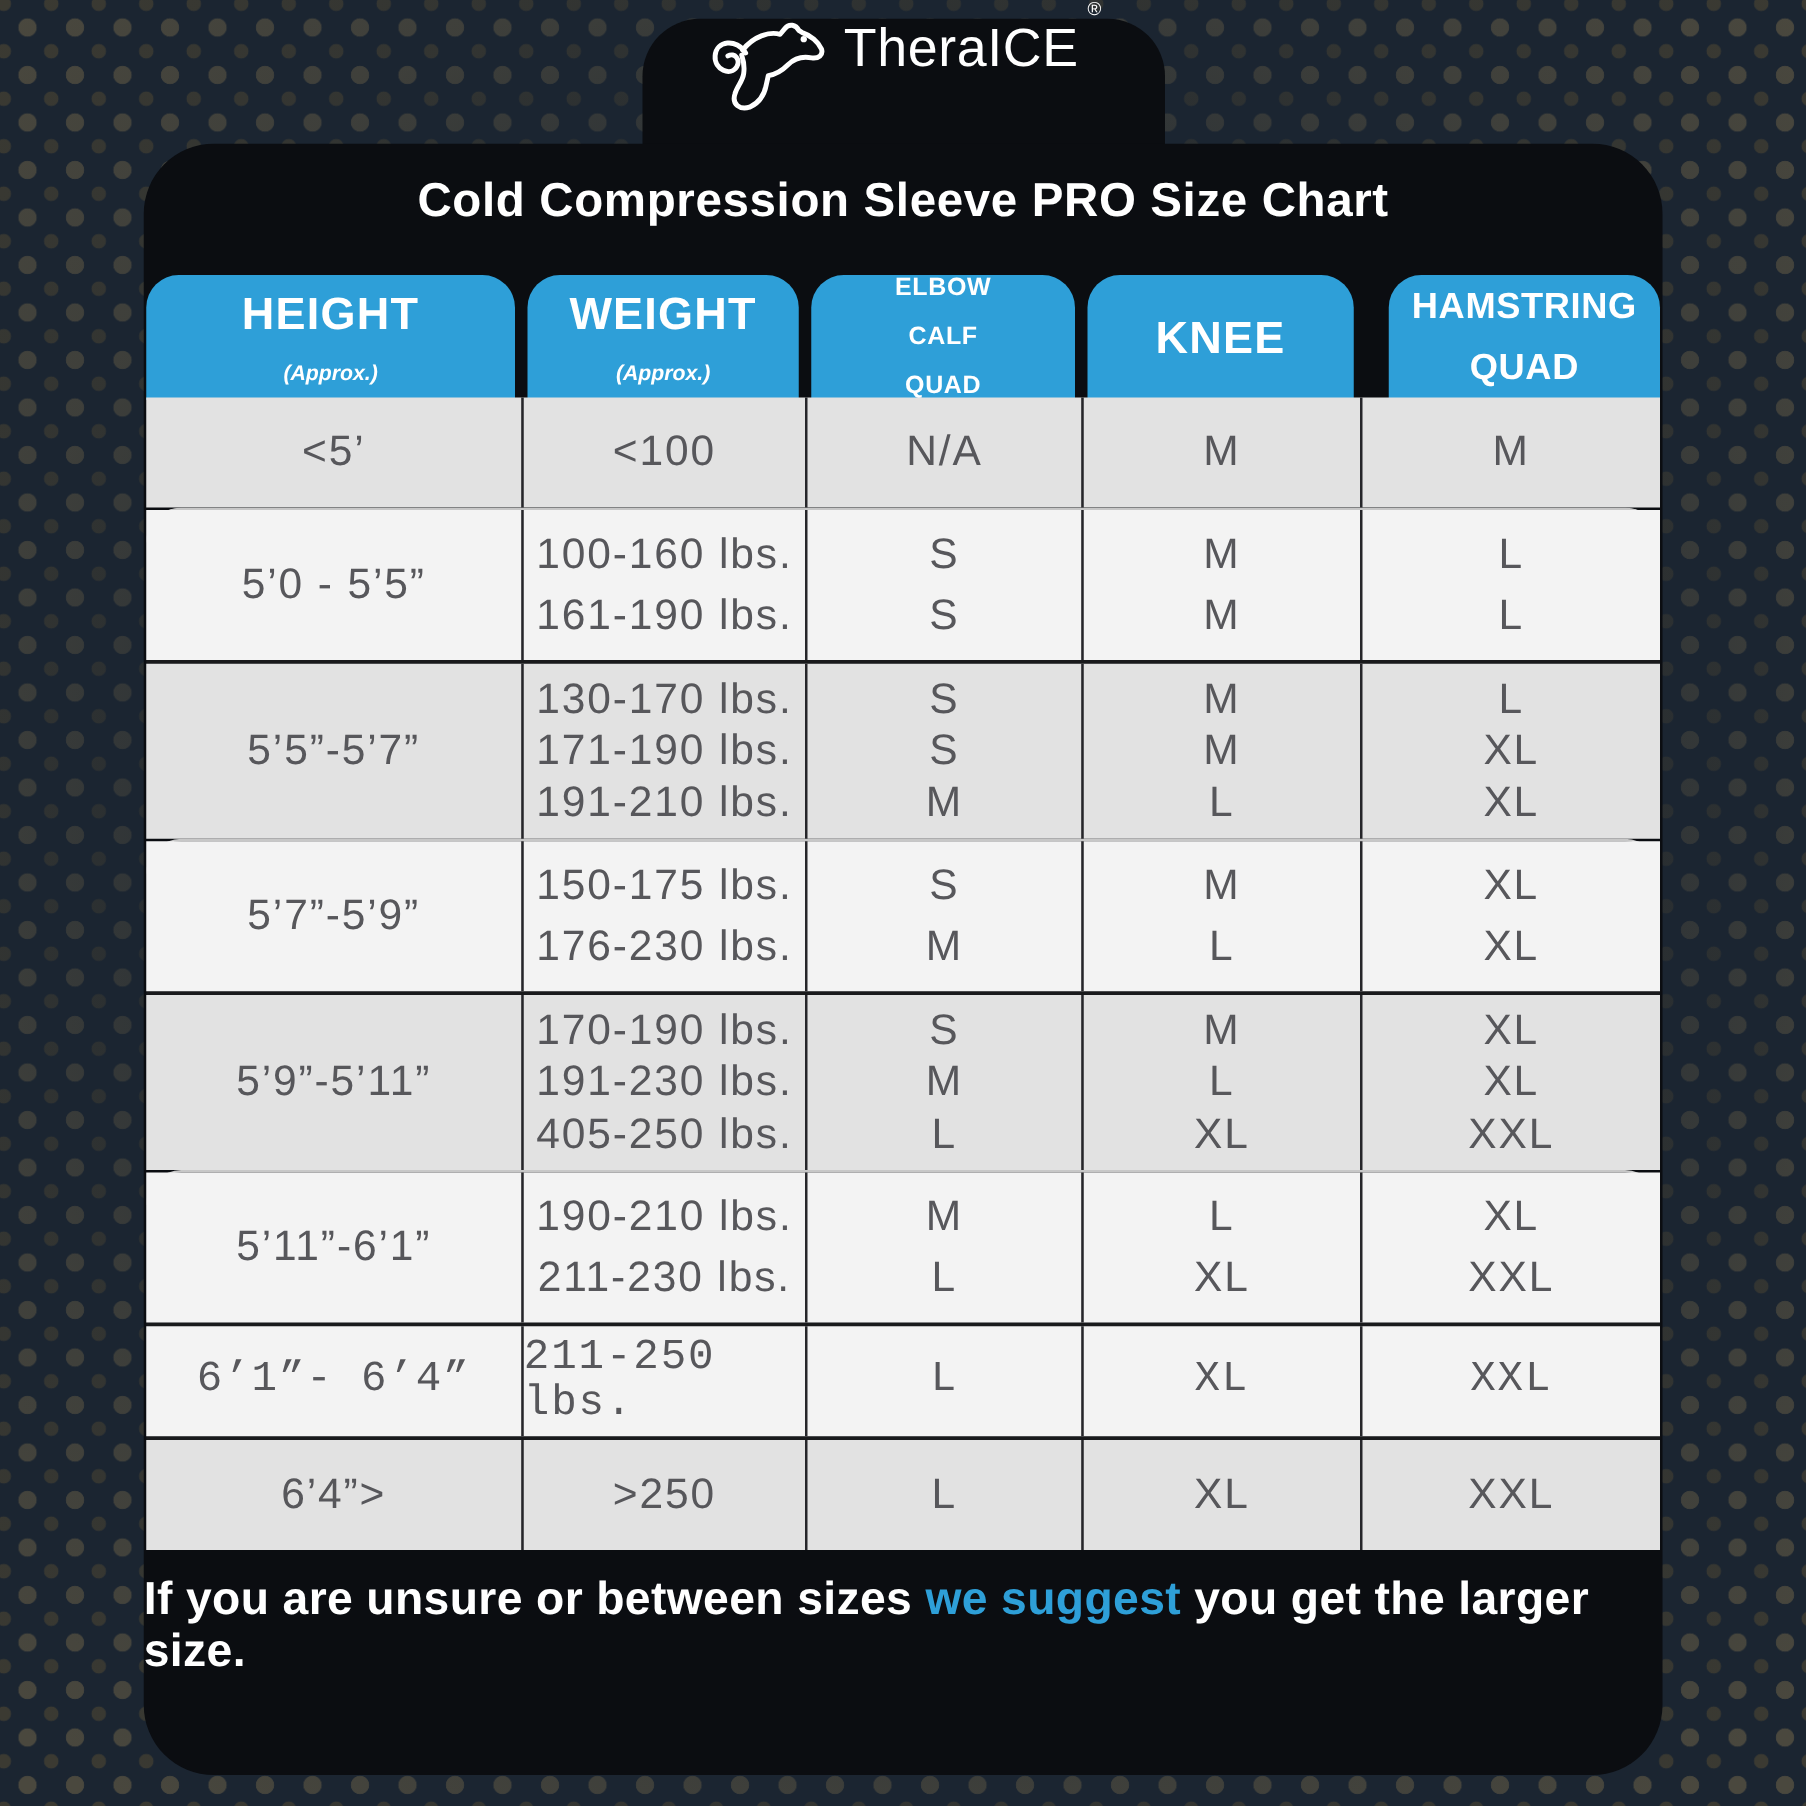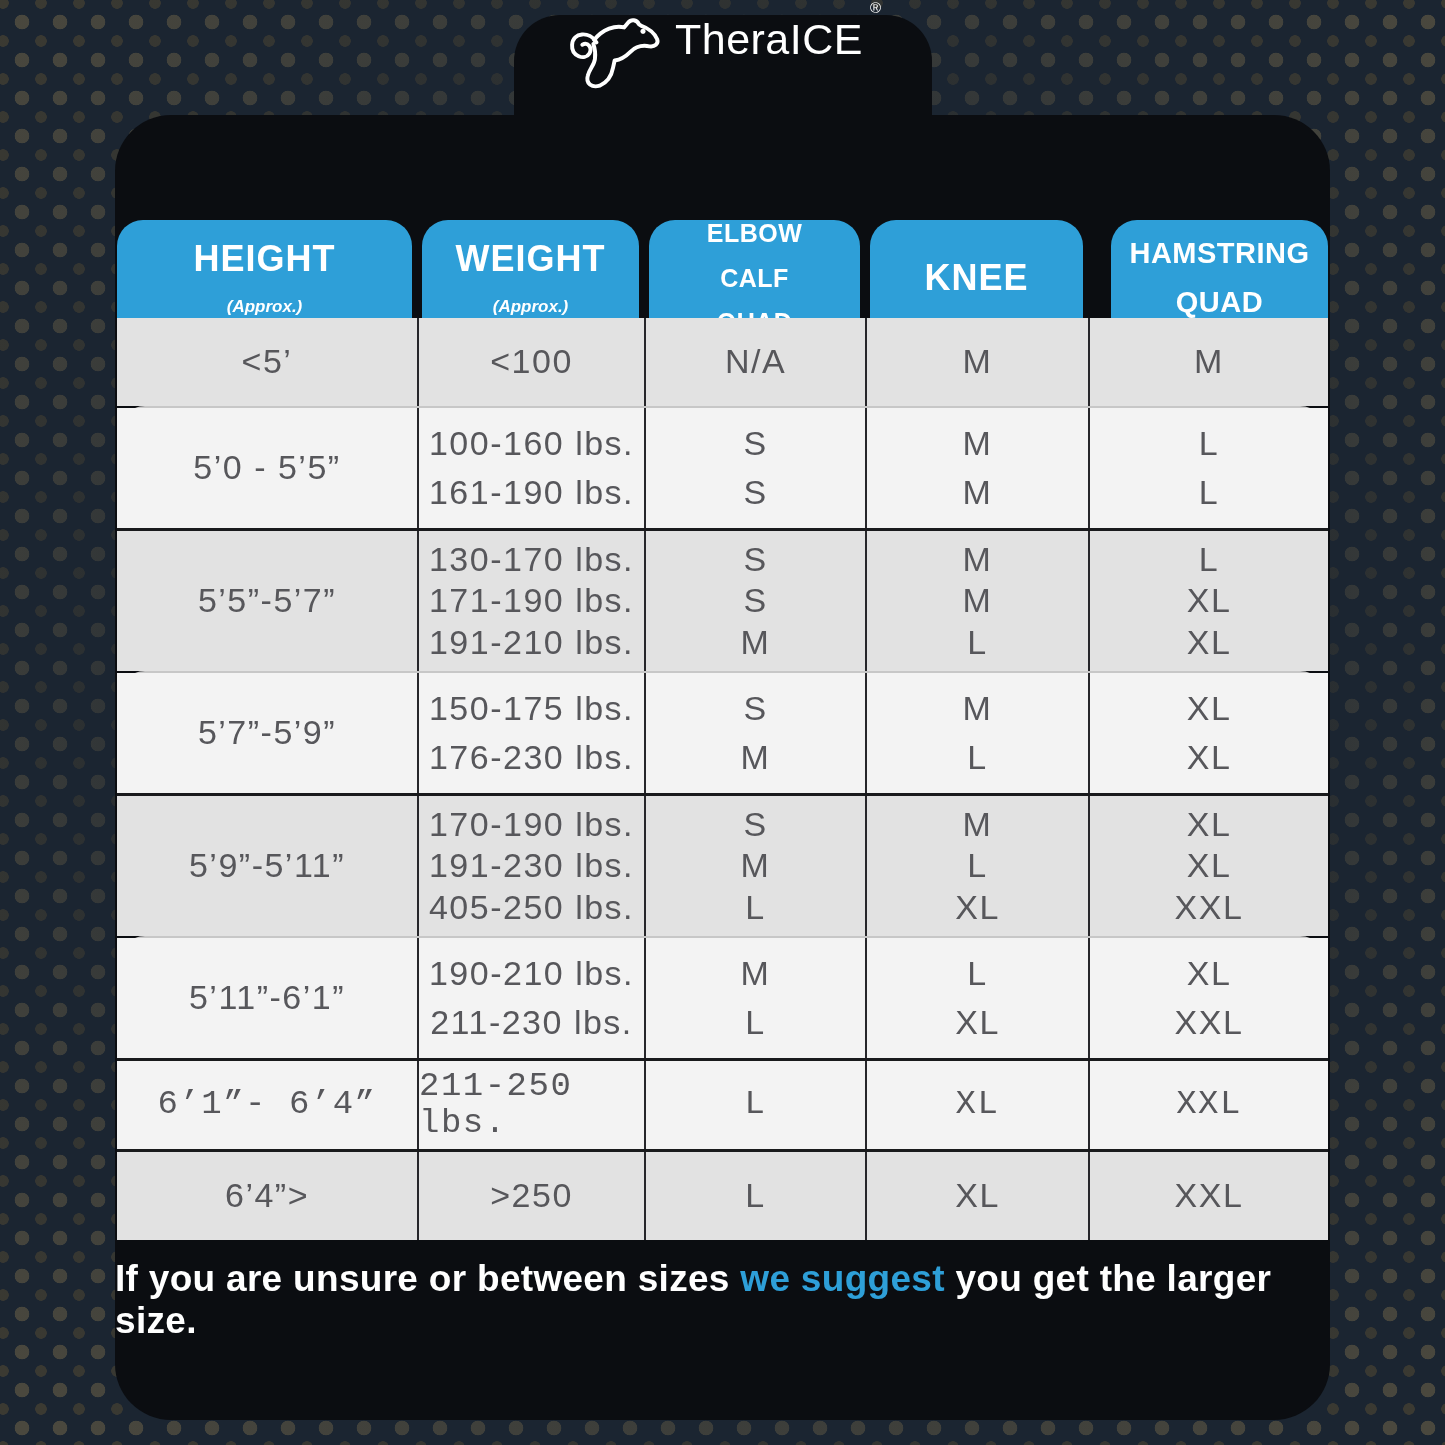--- a/index.html
+++ b/index.html
@@ -44,21 +44,21 @@
   .thead{height:92px;}
   .pill{
     background:#2E9FD8;border-radius:26px 26px 0 0;margin:0 5px;
     display:flex;flex-direction:column;align-items:center;justify-content:center;
     color:#fff;font-weight:700;text-align:center;line-height:1.06;gap:18px;
   }
   .pill:first-child{margin-left:0;}
   .pill:last-child{margin-right:0;margin-left:23px;}
   .pill.l1 .hline{font-size:36px;letter-spacing:1px;}
   .pill.l2 .hline{font-size:29px;letter-spacing:.5px;}
-  .pill.l3 .hline{font-size:25px;letter-spacing:.5px;}
+  .pill.l3 .hline{font-size:20px;letter-spacing:.5px;}
   .hsub{font-size:17px;font-style:italic;font-weight:700;margin-top:2px;}
   .tbody{margin-top:6px;}
   .trow{width:100%;}
   .shade-dark .cell{background:#E2E2E2;}
   .shade-light .cell{background:#F3F3F3;}
   .sep-light{border-top:2px solid #C7C7C7;border-radius:28px;}
   .sep-dark{border-top:3px solid #191A1C;}
   .cell{
     display:flex;flex-direction:column;justify-content:space-evenly;align-items:center;
     padding:6px 0;color:#57575B;font-size:34px;font-weight:300;letter-spacing:1.5px;
@@ -84,20 +84,21 @@
         <path d="M37 31 C48 17 64 12 75 15 L80 9 C84 4 91 5 94 11 L97 13 C106 16 114 23 117 30 C119 36 114 40 107 39 C97 37 89 40 83 46 C77 52 70 56 63 57 L61 66 C59 77 53 85 44 89 C34 92 26 86 29 76 C31 68 37 63 38 55 C39 48 38 42 36 36"></path>
       </g>
       <circle cx="99" cy="20" r="3.2" fill="#ffffff"></circle>
     </svg>
     <span class="brand">TheraICE</span>
     <span class="reg">®</span>
   </div>
 </div>
 
 <div class="card">
+  <h1 class="title">Cold Compression Sleeve PRO Size Chart</h1>
   <div class="table">
     <div class="thead">
         <div class="pill l1">
           <div class="hline">HEIGHT</div>
           <div class="hsub">(Approx.)</div>
         </div>
         <div class="pill l1">
           <div class="hline">WEIGHT</div>
           <div class="hsub">(Approx.)</div>
         </div>

